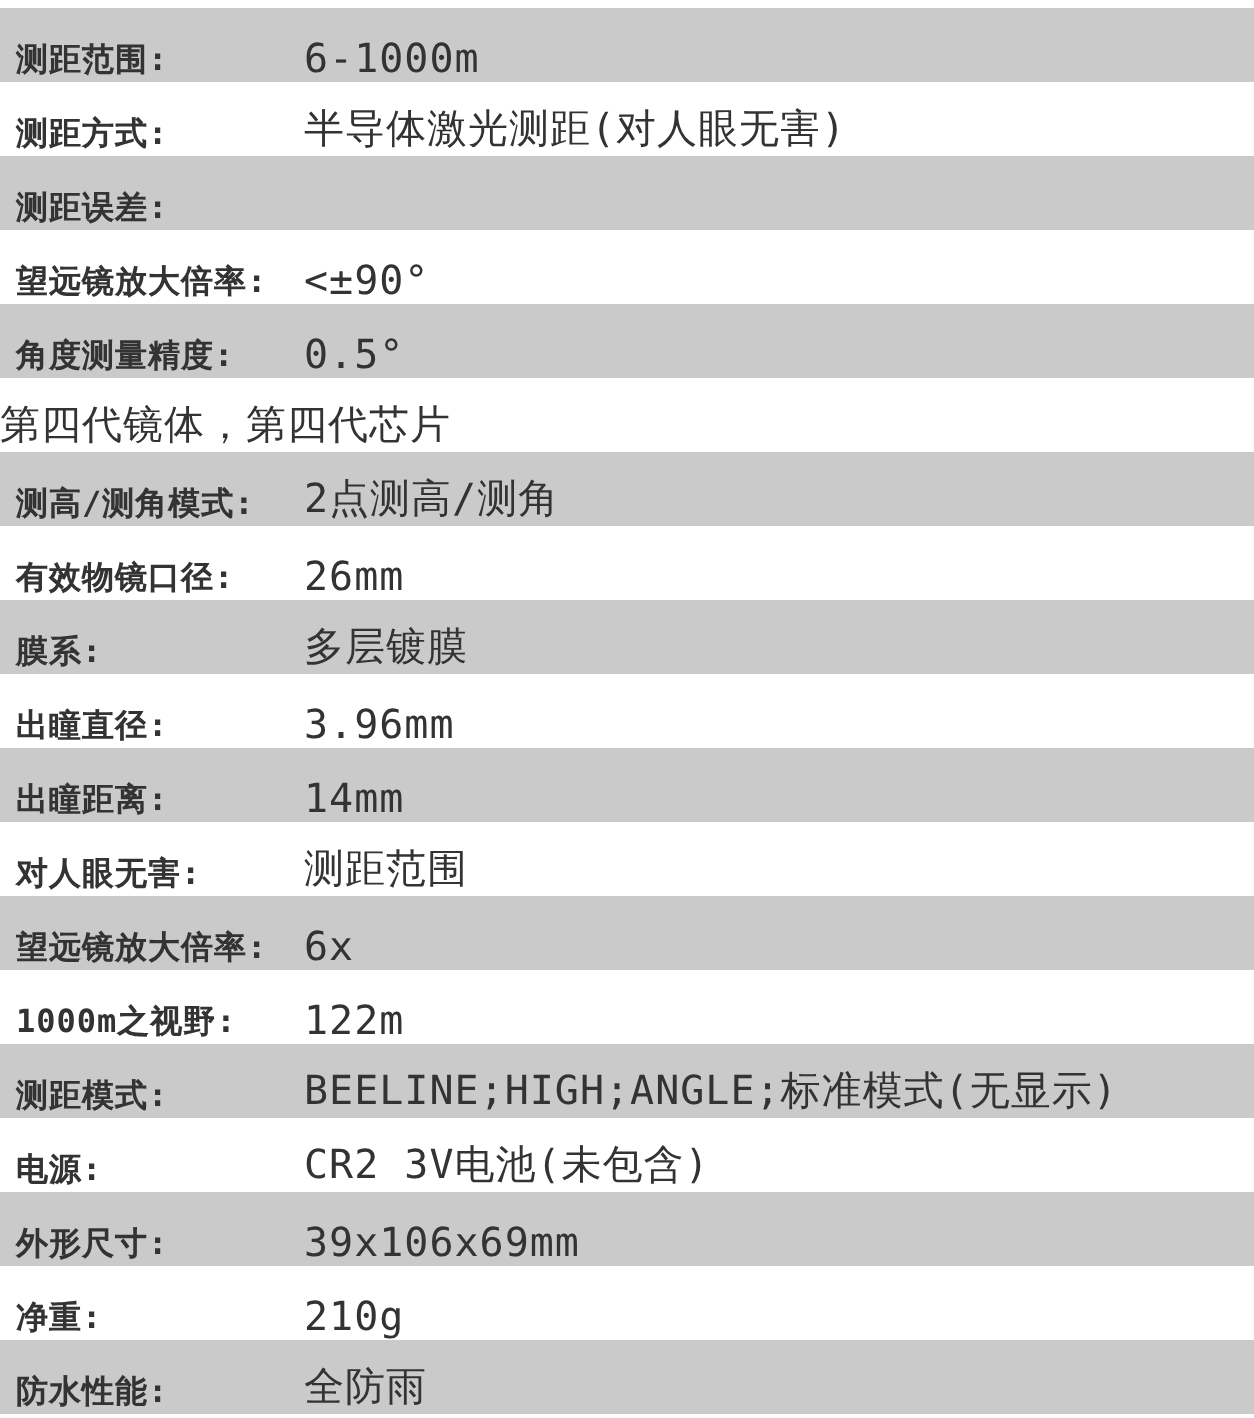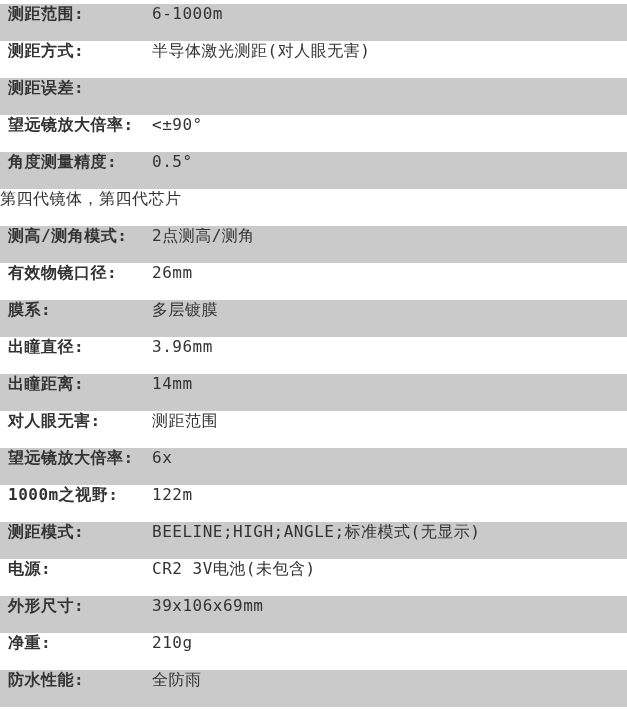--- a/index.html
+++ b/index.html
@@ -13,39 +13,39 @@
     overflow: hidden;
     font-family: "DejaVu Sans Mono", "Liberation Mono", monospace;
   }
   .spec-table {
     padding-top: 4px;
     width: 627px;
   }
   .row {
     height: 37px;
     display: flex;
-    align-items: flex-start;
+    align-items: flex-end;
     background: var(--even-bg, #ffffff);
   }
   .row:nth-child(odd) {
     background: var(--odd-bg, #cacaca);
   }
   .label {
     flex: 0 0 144px;
     width: 144px;
     padding-left: 8px;
     font-weight: bold;
     font-size: 16px;
     color: var(--text-color, #333333);
     white-space: nowrap;
     letter-spacing: 0.5px;
   }
   .value {
     flex: 1 1 auto;
-    font-size: 16px;
+    font-size: 20px;
     color: var(--text-color, #333333);
     white-space: nowrap;
     letter-spacing: 0.5px;
   }
 </style>
 </head>
 <body>
 
 <div class="spec-table" id="spec-table">
   <div class="row">

